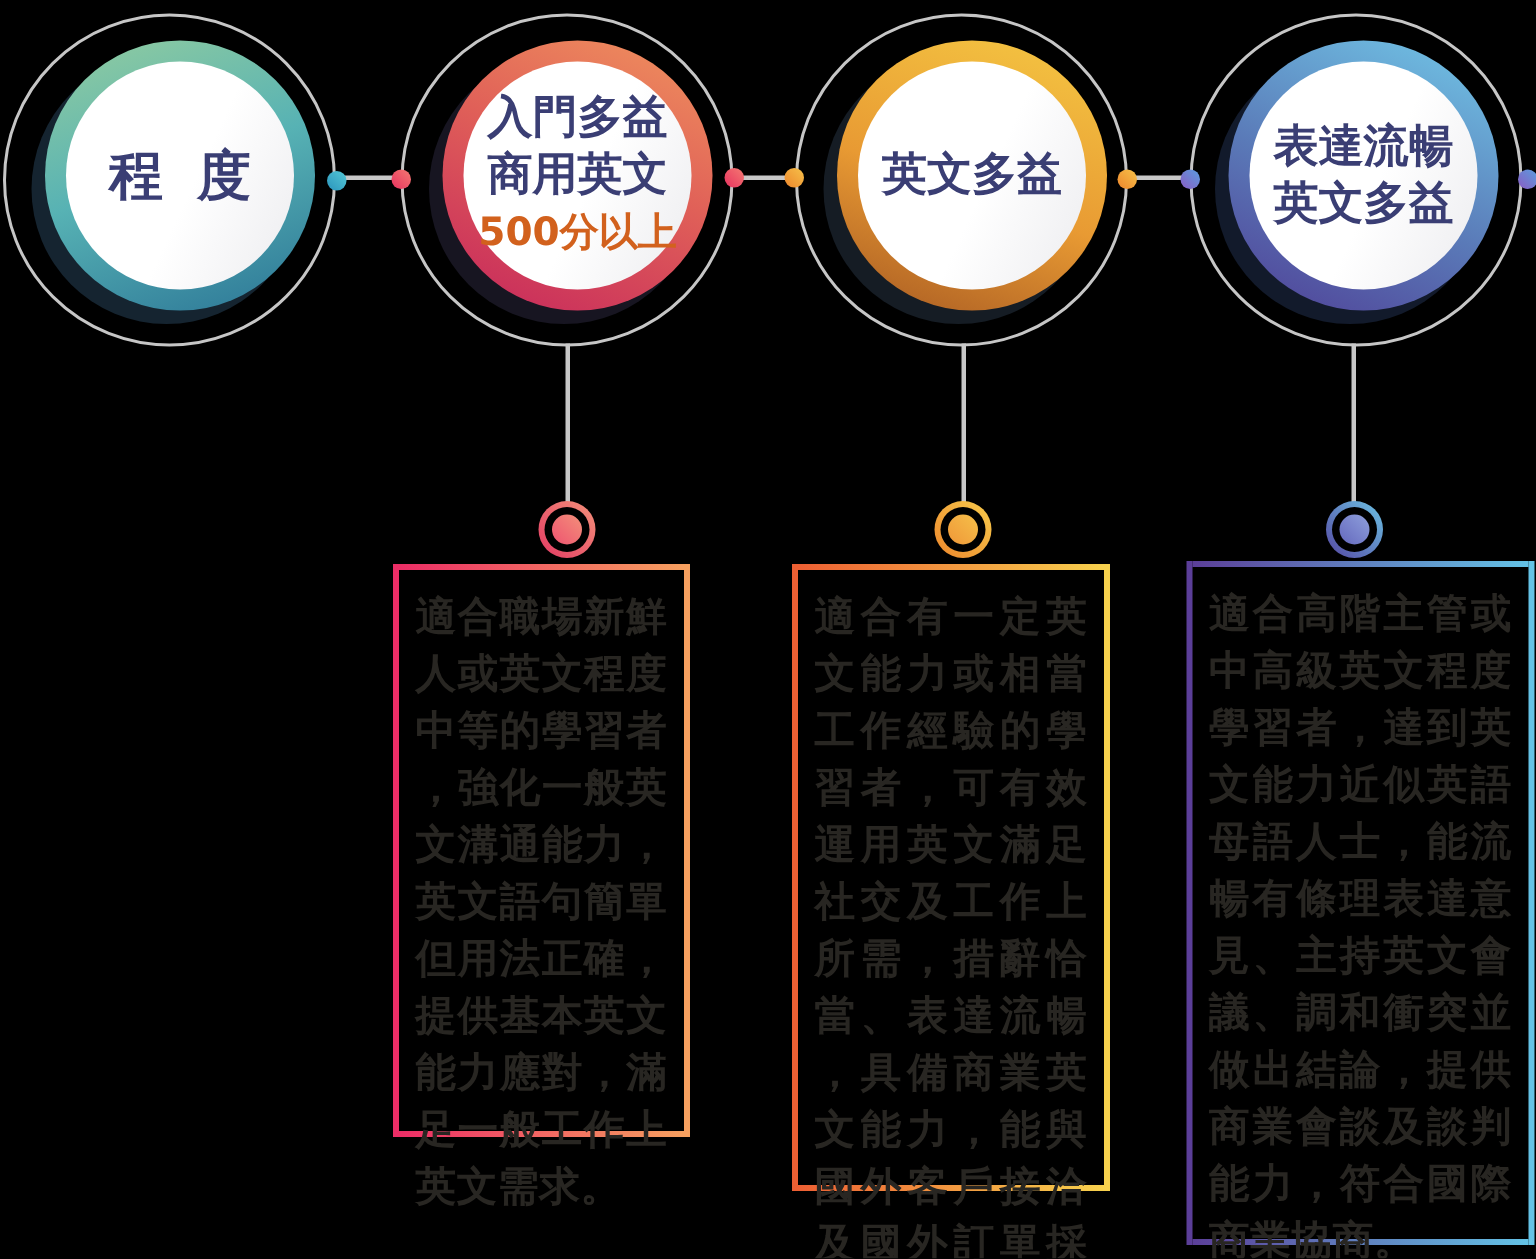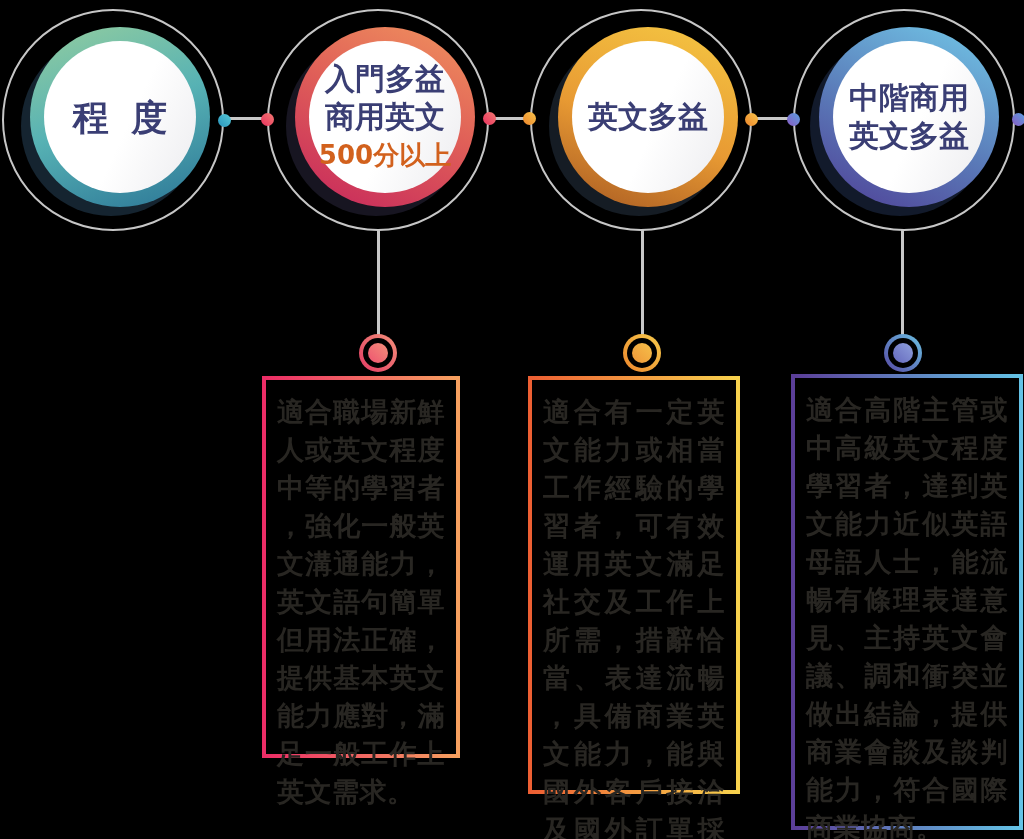--- a/index.html
+++ b/index.html
@@ -115,21 +115,21 @@
   </div>
 
   <div class="big g3">
     <div class="inner">
       <div class="ctitle">英文多益</div>
     </div>
   </div>
 
   <div class="big g4">
     <div class="inner">
-      <div class="ctitle">中階商用</div>
+      <div class="ctitle">表達流暢</div>
       <div class="ctitle">英文多益</div>
     </div>
   </div>
 
   <div class="vline v1"></div>
   <div class="vline v2"></div>
   <div class="vline v3"></div>
 
   <div class="marker mk1"></div>
   <div class="marker mk2"></div>

